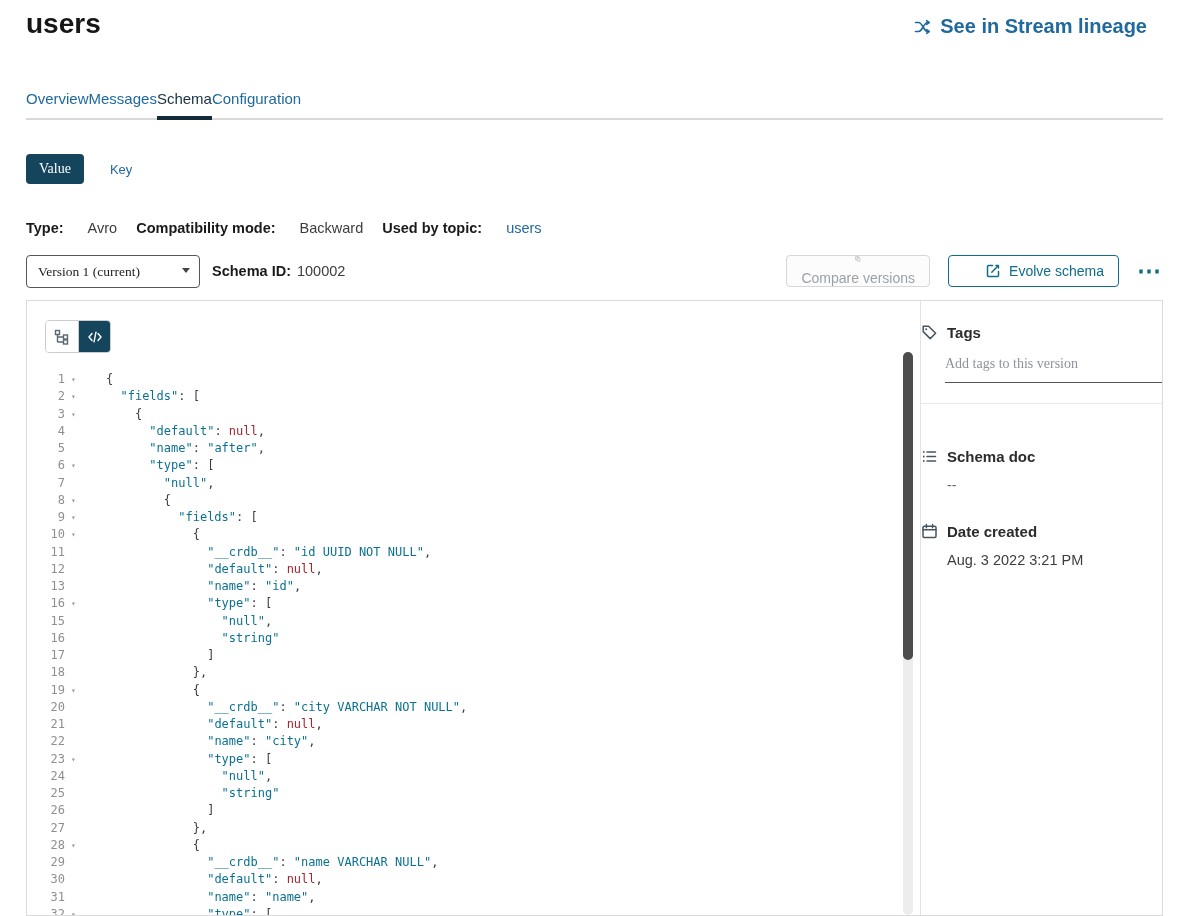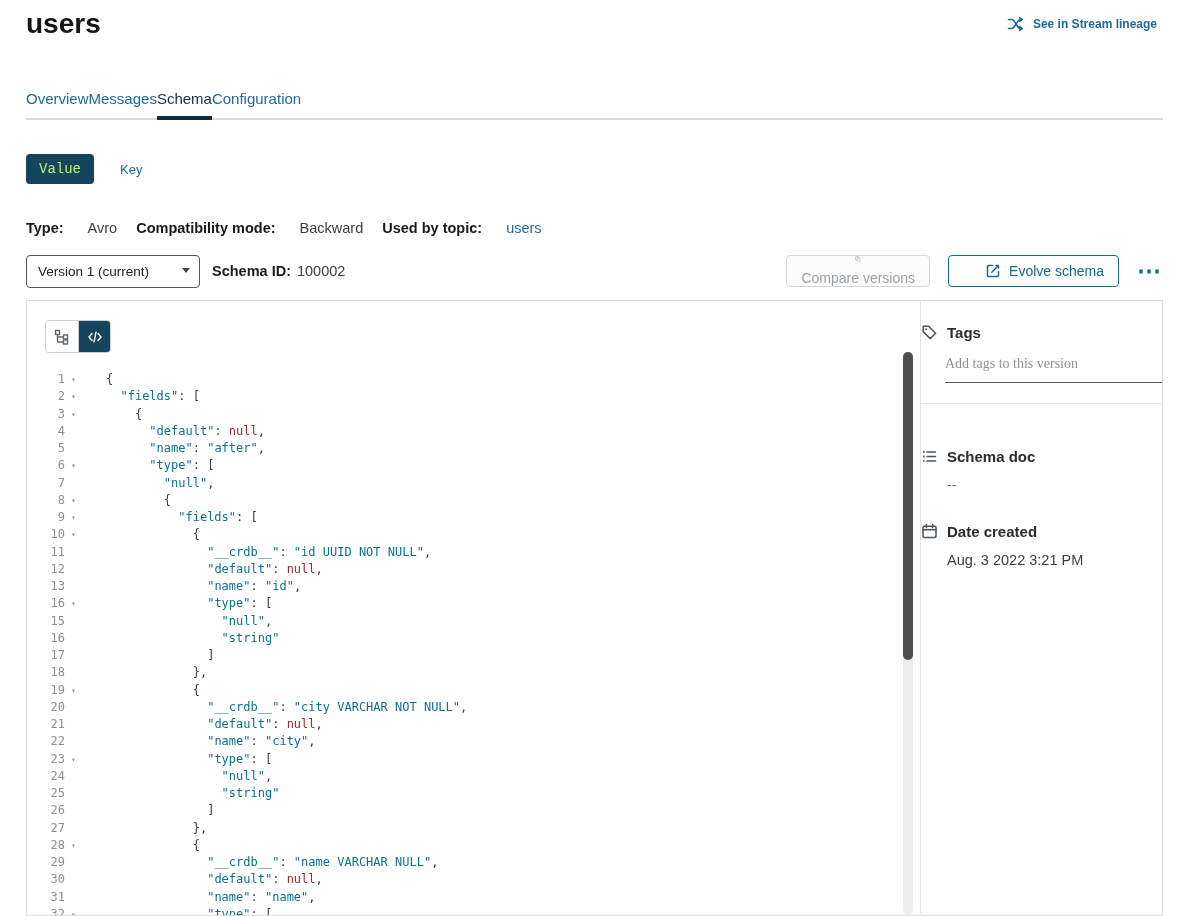--- a/index.html
+++ b/index.html
@@ -8,45 +8,45 @@
     --code-key:#0b7192; --code-str:#0b7192; --code-null:#a5252c;
   }
   html,body{ width:1189px; height:916px; }
   body{
     position:relative; overflow:hidden; background:#fff;
     font-family:"Liberation Sans", sans-serif; color:#212121;
   }
 
   
   .page-title{ position:absolute; left:26px; top:8px; font-size:28px; font-weight:700; color:#161616; }
-  .lineage-link{ position:absolute; top:15px; right:32px; display:flex; align-items:center; gap:8px;
-    color:var(--blue); font-size:12px; font-weight:600; cursor:pointer; text-decoration:none; }
+  .lineage-link{ position:absolute; top:15px; right:42px; display:flex; align-items:center; gap:8px;
+    color:var(--blue); font-size:20px; font-weight:600; cursor:pointer; text-decoration:none; }
 
   
   .tabs{ position:absolute; left:26px; top:90px; display:flex; z-index:2; }
   .tab{ position:relative; font-size:15px; color:var(--blue); padding-bottom:13px; cursor:pointer; }
   .tab.active{ color:#17313f; font-weight:500; }
   .tab.active::after{ content:""; position:absolute; left:0; right:0; bottom:0; height:4px; background:#122c3a; }
   .tabs-divider{ position:absolute; left:26px; right:26px; top:118px; height:2px; background:#d9d9d9; }
 
   
   .segmented{ position:absolute; left:26px; top:154px; display:flex; align-items:center; gap:26px; }
-  .value-btn{ height:30px; padding:0 13px; background:var(--dark); color:#bef264; border:none; border-radius:4px;
-    font-size:14px; font-family:Liberation Mono, monospace; display:flex; align-items:center; cursor:pointer; }
+  .value-btn{ height:30px; padding:0 13px; background:var(--dark); color:#ffffff; border:none; border-radius:4px;
+    font-size:14px; font-family:Liberation Serif, serif; display:flex; align-items:center; cursor:pointer; }
   .key-btn{ background:none; border:none; color:var(--blue); font-size:13px; font-family:inherit; cursor:pointer; }
 
   
   .meta-row{ position:absolute; left:26px; top:220px; display:flex; gap:19px; font-size:14.5px; color:#3d3d3d; }
   .meta-pair{ display:flex; gap:24px; }
   .meta-label{ font-weight:700; color:#1a1a1a; }
   .meta-link{ color:var(--blue); cursor:pointer; }
 
   
   .version-row{ position:absolute; left:26px; right:26px; top:255px; height:32px; display:flex; align-items:center; }
-  .select-wrap{ position:relative; width:174px; height:33px; }
+  .select-wrap{ position:relative; width:174px; height:33px;font-family:Liberation Serif, serif; }
   .version-select{ width:100%; height:100%; appearance:none; -webkit-appearance:none; -moz-appearance:none;
     border:1px solid #565656; border-radius:4px; background:#fff; padding:0 26px 0 11px;
     font-size:13.5px; font-family:inherit; color:#222; cursor:pointer; }
   .select-chevron{ position:absolute; right:10px; top:13px; width:0; height:0;
     border-left:4.5px solid transparent; border-right:4.5px solid transparent; border-top:5.5px solid #444; pointer-events:none; }
   .schema-id{ margin-left:12px; font-size:14.5px; color:#3d3d3d; display:flex; gap:6px; }
   .version-actions{ margin-left:auto; display:flex; align-items:center; gap:18px; }
   .btn{ height:32px; display:flex; align-items:center; gap:8px; padding:0 14px; border-radius:4px;
     font-size:14px; font-family:inherit; cursor:pointer; background:#fff; }
   .btn-compare{ border:1px solid #d7d7d7; color:#9ba1a6; background:#fcfcfc; cursor:default;flex-direction:column; }

